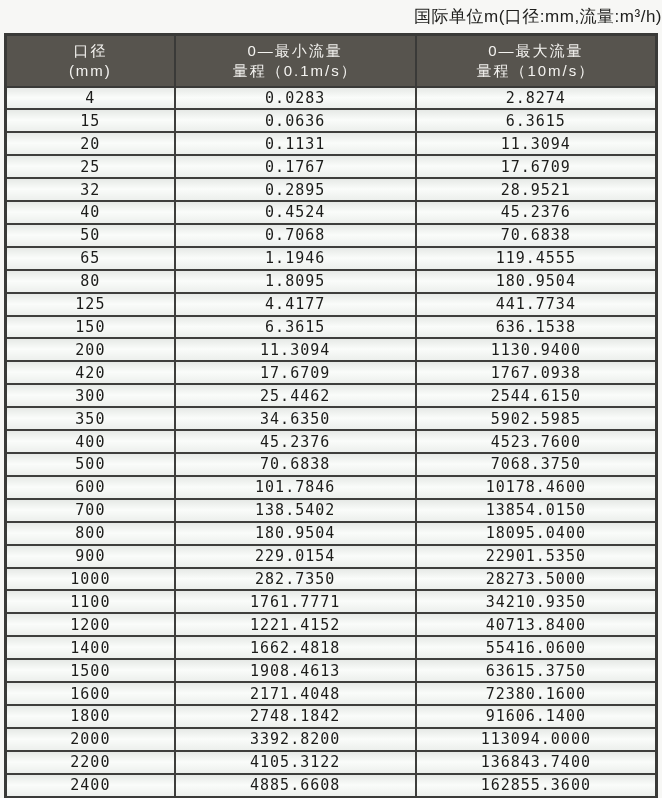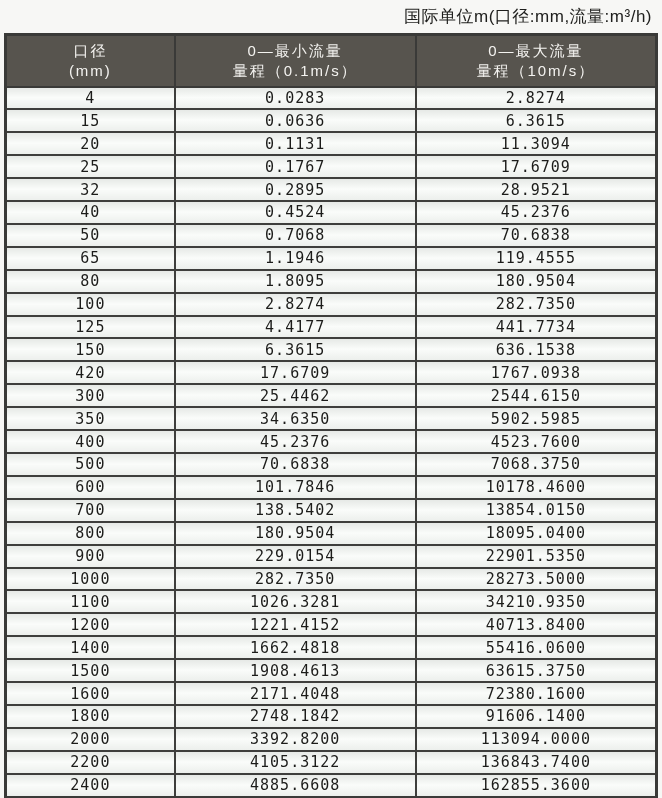--- a/index.html
+++ b/index.html
@@ -9,21 +9,20 @@
     height: 798px;
     background: #f7f7f5;
     font-family: "Liberation Sans", sans-serif;
     overflow: hidden;
   }
   .title-bar {
     height: 33px;
     display: flex;
     align-items: center;
     justify-content: flex-end;
-    padding-right: 10px;
   }
   .title-bar .title-text {
     font-size: 17px;
     color: #1d1d1b;
     letter-spacing: 0.5px;
   }
   table.flow-table {
     width: 654px;
     height: 766px;
     margin-left: 4px;
@@ -134,35 +133,35 @@
           <td>65</td>
           <td>1.1946</td>
           <td>119.4555</td>
         </tr>
         <tr>
           <td>80</td>
           <td>1.8095</td>
           <td>180.9504</td>
         </tr>
         <tr>
-          <td>100</td>
-          <td>2.8274</td>
-          <td>282.7350</td>
-        </tr>
-        <tr>
           <td>125</td>
           <td>4.4177</td>
           <td>441.7734</td>
         </tr>
         <tr>
           <td>150</td>
           <td>6.3615</td>
           <td>636.1538</td>
         </tr>
         <tr>
+          <td>200</td>
+          <td>11.3094</td>
+          <td>1130.9400</td>
+        </tr>
+        <tr>
           <td>420</td>
           <td>17.6709</td>
           <td>1767.0938</td>
         </tr>
         <tr>
           <td>300</td>
           <td>25.4462</td>
           <td>2544.6150</td>
         </tr>
         <tr>
@@ -200,21 +199,21 @@
           <td>229.0154</td>
           <td>22901.5350</td>
         </tr>
         <tr>
           <td>1000</td>
           <td>282.7350</td>
           <td>28273.5000</td>
         </tr>
         <tr>
           <td>1100</td>
-          <td>1026.3281</td>
+          <td>1761.7771</td>
           <td>34210.9350</td>
         </tr>
         <tr>
           <td>1200</td>
           <td>1221.4152</td>
           <td>40713.8400</td>
         </tr>
         <tr>
           <td>1400</td>
           <td>1662.4818</td>

